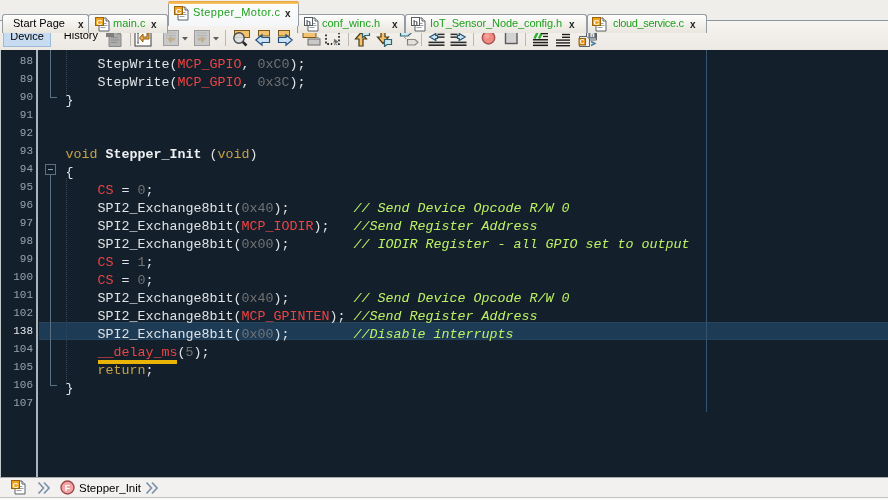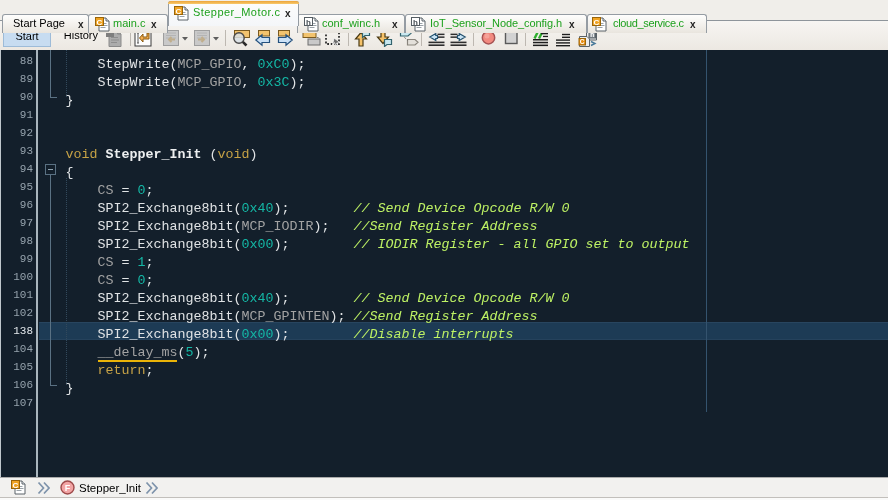--- a/index.html
+++ b/index.html
@@ -20,25 +20,25 @@
 #histbtn{position:absolute;left:56px;top:4px;width:42px;height:22px;font-size:11px;color:#000;text-align:right;line-height:20px;}
 .sep{position:absolute;top:9px;width:1px;height:16px;background:#BDB8B1;}
 .tbi{position:absolute;top:8px;}
 
 #editor{position:absolute;left:0;top:50px;width:888px;height:427px;background:#131F2B;overflow:hidden;}
 #hlrow{position:absolute;left:39px;top:272px;width:849px;height:18px;background:#1D3B55;border-top:1px solid #28455F;border-bottom:1px solid #25425C;box-sizing:border-box;}
 #gutline{position:absolute;left:36px;top:0;width:2px;height:427px;background:#A9B5BD;}
 #nums{position:absolute;left:0;top:2px;width:33px;text-align:right;font-family:"Liberation Mono",monospace;font-size:11px;line-height:18px;color:#95A2AC;white-space:pre;}
 #code{position:absolute;left:65.5px;top:5.5px;font-family:"Liberation Mono",monospace;font-size:13.33px;line-height:18px;color:#E0E3E5;white-space:pre;}
 .c{color:#bef264;font-style:italic;}
-.m{color:#a3a3a3;margin-top:34px;}
-.n{color:#14b8a6;}
+.m{color:#ef4444;margin-top:34px;}
+.n{color:#737373;}
 .k{color:#C6A246;}
 .f{color:#EDEFF0;font-weight:bold;}
-.u{border-bottom:2px solid #eab308;}
+.u{border-bottom:4px solid #eab308;}
 #marginline{position:absolute;left:706px;top:0;width:1px;height:362px;background:#34536E;}
 .fold{position:absolute;background:#5A7183;}
 .guide{position:absolute;width:0;border-left:1px dotted #32495C;}
 #foldbox{position:absolute;left:45px;top:114px;width:9px;height:9px;border:1px solid #5A7183;background:#131F2B;}
 #foldbox div{position:absolute;left:2px;top:4px;width:5px;height:1px;background:#8FA3B0;}
 
 #crumb{position:absolute;left:0;top:477px;width:888px;height:20px;background:#F2F1EF;border-top:1px solid #ABABAB;}
 #crumbtxt{position:absolute;left:79px;top:3px;font-size:11.5px;line-height:14px;color:#000;}
 #bottomstrip{position:absolute;left:0;top:497px;width:888px;height:3px;background:#FAFAF9;border-top:1px solid #C2BFBB;box-sizing:border-box;}
 </style></head>
@@ -111,21 +111,21 @@
           <rect x="5.5" y="8" width="7" height="1" fill="#9AA2A8"></rect>
           <rect x="5.5" y="10" width="5" height="1" fill="#9AA2A8"></rect>
           <rect x="0.5" y="0.5" width="8" height="8" fill="#F0A322" stroke="#9A6508"></rect>
           <text x="4.5" y="7.5" font-size="8" font-weight="bold" fill="#FFF" text-anchor="middle" font-family="Liberation Sans">C</text>
         </svg></span>
       <span class="lbl grn" style="left:25px;letter-spacing:-.35px;">cloud_service.c</span>
       <span class="tabx" style="left:102px;">x</span>
     </div>
 
 <div id="toolbar">
-<div id="srcbtn">Start</div>
+<div id="srcbtn">Device</div>
 <div id="histbtn">History</div>
 <span class="tbi" style="left:105px;"><svg width="19" height="19" viewBox="0 0 19 19">
           <path d="M4 1.5h8.5L16 5v12.5H4z" fill="#ACACAC" stroke="#8A8A8A"></path>
           <path d="M12.5 1.5V5H16" fill="#9A9A9A" stroke="#8A8A8A"></path>
           <rect x="1" y="3" width="8" height="5" fill="#7E7E7E"></rect>
           <rect x="6" y="8" width="7" height="1" fill="#8E8E8E"></rect>
           <rect x="6" y="10.5" width="8" height="1" fill="#8E8E8E"></rect>
           <rect x="6" y="13" width="6" height="1" fill="#8E8E8E"></rect>
         </svg></span>
 <div class="sep" style="left:130px;"></div>

